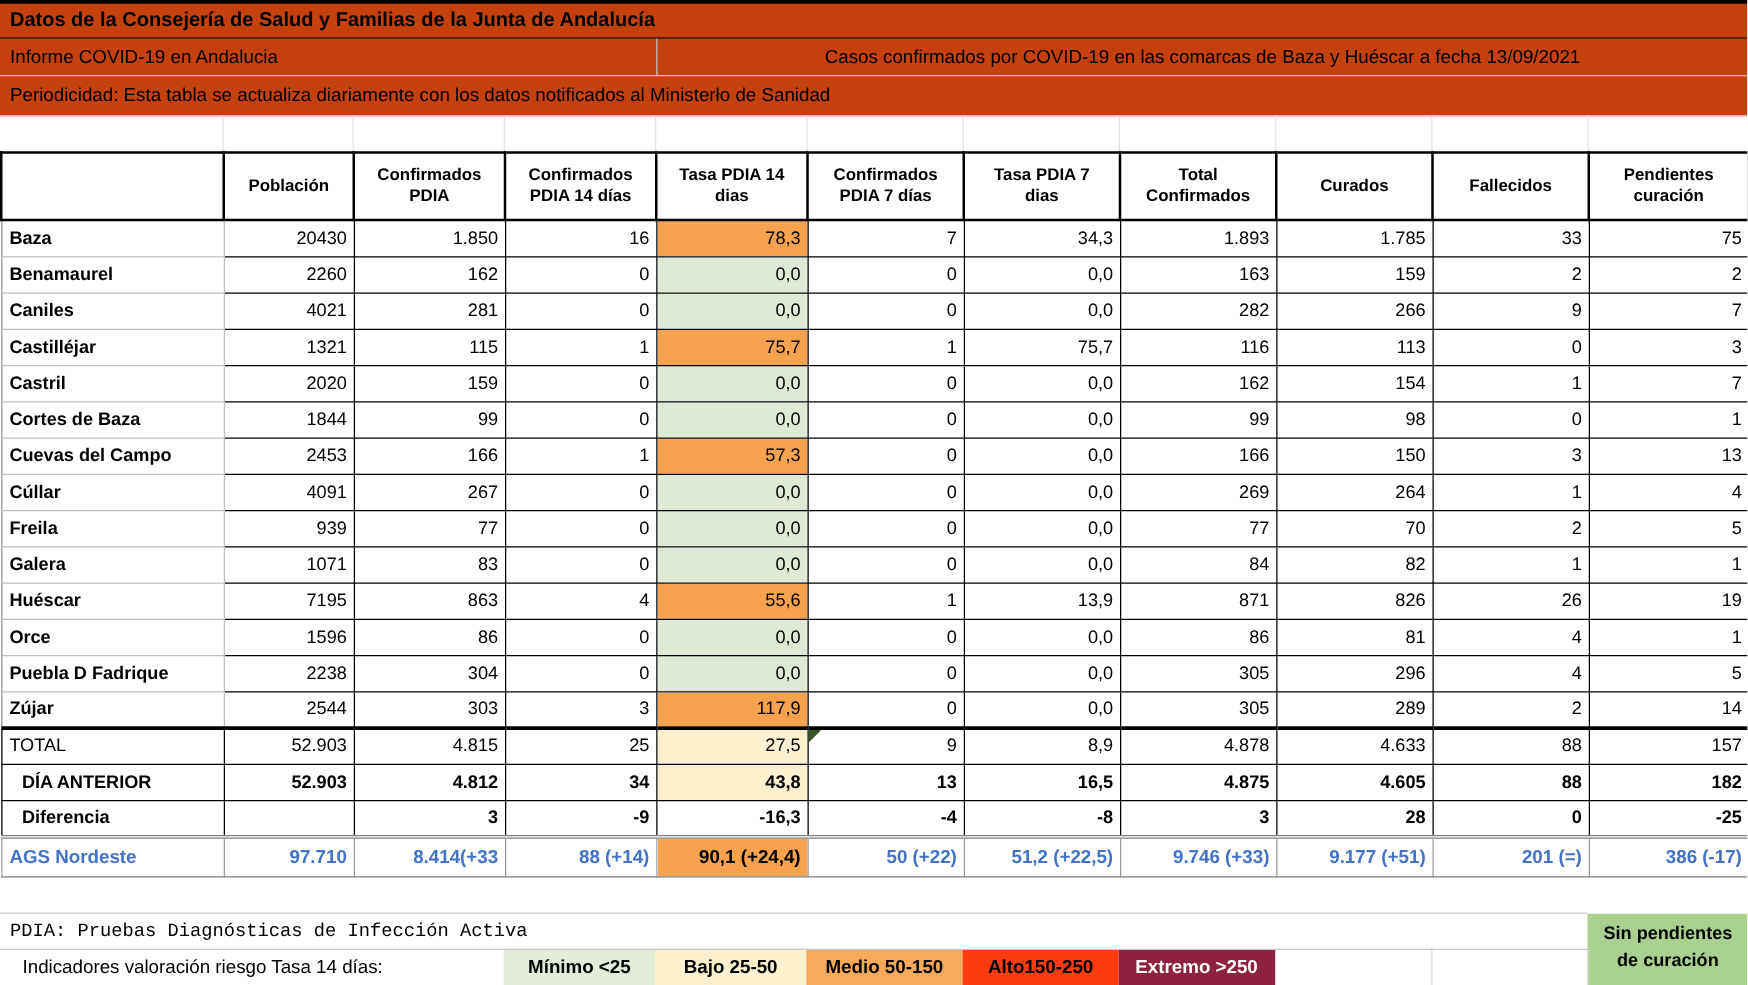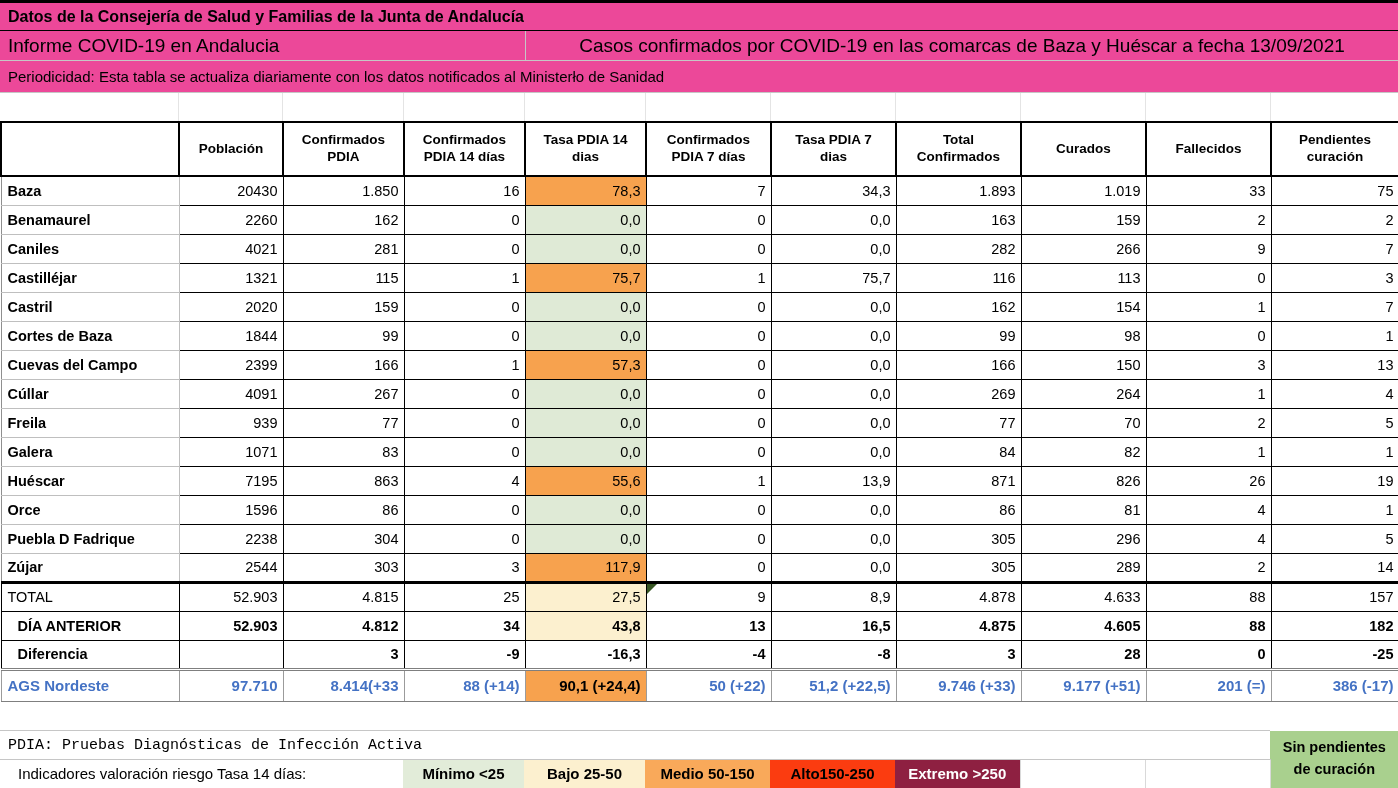--- a/index.html
+++ b/index.html
@@ -1,21 +1,21 @@
 <!DOCTYPE html>
 <html><head>
 <meta charset="utf-8">
 <style>
   html,body{margin:0;padding:0;background:#fff;font-family:"Liberation Sans",sans-serif;color:#000;}
   .sheet{width:1398px;height:788px;background:#fff;overflow:hidden;position:relative;}
 
   
-  .trow{box-sizing:border-box;display:flex;align-items:center;background:#ec4899;}
+  .trow{box-sizing:border-box;display:flex;align-items:center;background:#c2410c;}
   .title-row{height:31px;border-top:3px solid #000;border-bottom:1px solid #000;font-weight:bold;font-size:16px;padding-left:8px;}
-  .r2{height:30px;border-bottom:1px solid #c6c6c6;font-size:19px;}
+  .r2{height:30px;border-bottom:1px solid #c6c6c6;font-size:15px;}
   .r2-left{width:526px;height:100%;display:flex;align-items:center;padding-left:8px;border-right:1px solid #c6c6c6;box-sizing:border-box;}
   .r2-right{flex:1;text-align:center;}
   .r3{height:32px;border-bottom:1px solid #c6c6c6;font-size:15px;padding-left:8px;}
 
   table{border-collapse:collapse;table-layout:fixed;width:1398px;}
   td,th{box-sizing:border-box;}
 
   
   .blank td{height:28px;border-right:1px solid #e4e4e4;}
   .blank td:last-child{border-right:none;}
@@ -126,21 +126,21 @@
     <tbody>
         <tr class="r-muni">
           <td class="name">Baza</td>
           <td class="num">20430</td>
           <td class="num">1.850</td>
           <td class="num">16</td>
           <td class="num" style="background: rgb(247, 162, 78);">78,3</td>
           <td class="num">7</td>
           <td class="num">34,3</td>
           <td class="num">1.893</td>
-          <td class="num">1.019</td>
+          <td class="num">1.785</td>
           <td class="num">33</td>
           <td class="num">75</td>
         </tr>
         <tr class="r-muni">
           <td class="name">Benamaurel</td>
           <td class="num">2260</td>
           <td class="num">162</td>
           <td class="num">0</td>
           <td class="num" style="background: rgb(223, 234, 214);">0,0</td>
           <td class="num">0</td>
@@ -197,21 +197,21 @@
           <td class="num" style="background: rgb(223, 234, 214);">0,0</td>
           <td class="num">0</td>
           <td class="num">0,0</td>
           <td class="num">99</td>
           <td class="num">98</td>
           <td class="num">0</td>
           <td class="num">1</td>
         </tr>
         <tr class="r-muni">
           <td class="name">Cuevas del Campo</td>
-          <td class="num">2399</td>
+          <td class="num">2453</td>
           <td class="num">166</td>
           <td class="num">1</td>
           <td class="num" style="background: rgb(247, 162, 78);">57,3</td>
           <td class="num">0</td>
           <td class="num">0,0</td>
           <td class="num">166</td>
           <td class="num">150</td>
           <td class="num">3</td>
           <td class="num">13</td>
         </tr>

